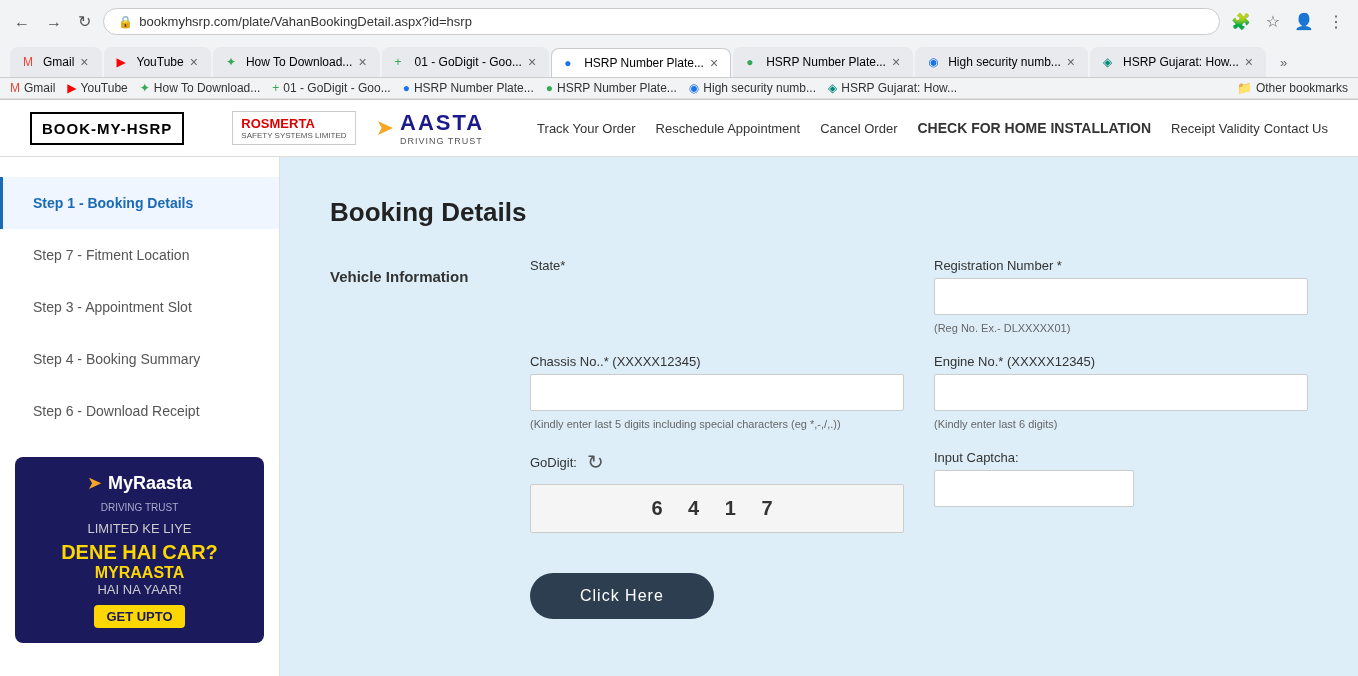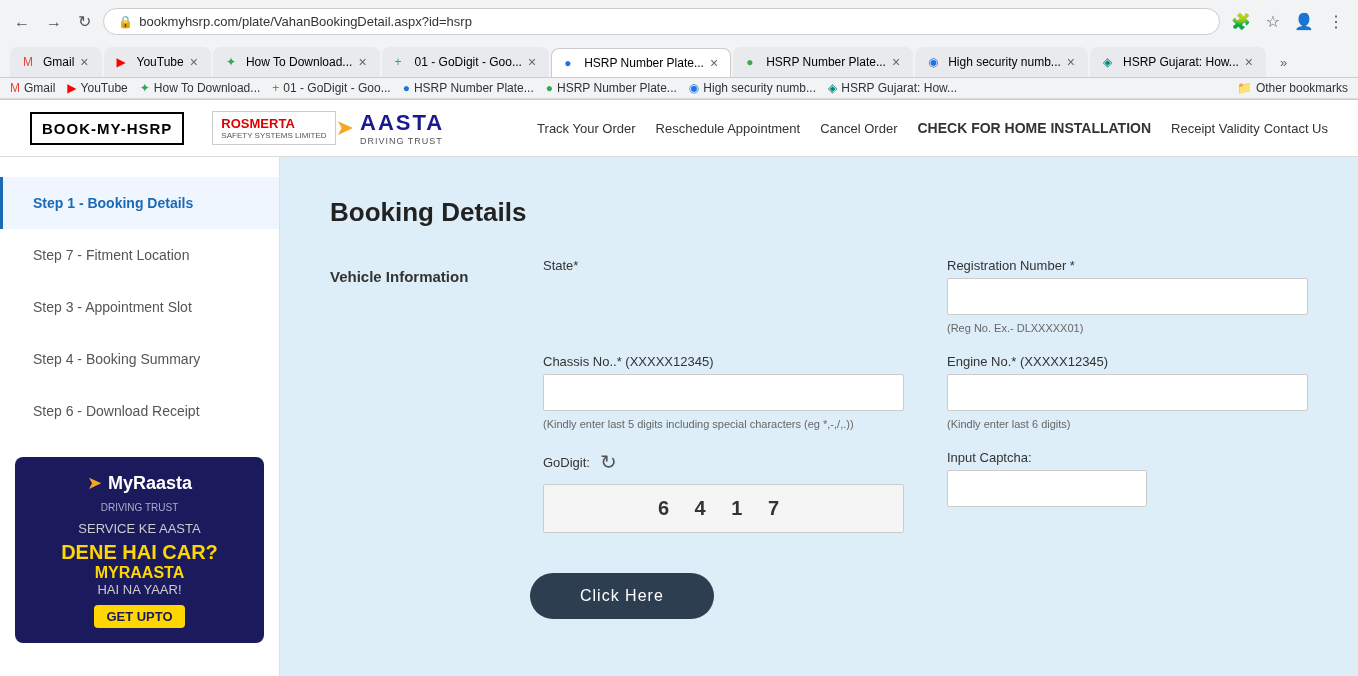--- a/index.html
+++ b/index.html
@@ -26,21 +26,21 @@
 
     
     .bookmarks-bar { display: flex; align-items: center; padding: 3px 10px; gap: 12px; background: #f1f3f4; border-bottom: 1px solid #ddd; font-size: 12px; overflow: hidden; }
     .bookmark-item { display: flex; align-items: center; gap: 4px; cursor: pointer; color: #333; white-space: nowrap; }
     .bookmarks-other { margin-left: auto; display: flex; align-items: center; gap: 4px; color: #333; cursor: pointer; }
 
     
     .page { min-height: 540px; }
 
     
-    .site-header { display: flex; align-items: center; padding: 10px 30px; border-bottom: 1px solid #ddd; background: #fff; }
+    .site-header { display: flex; align-items: center; padding: 10px 30px; border-bottom: 1px solid #ddd; background: #fff; gap: 20px; }
     .logo-book-hsrp { border: 2px solid #000; padding: 6px 10px; font-weight: bold; font-size: 15px; letter-spacing: 1px; white-space: nowrap; }
     .logo-rosmerta { border: 1px solid #ccc; padding: 4px 8px; display: flex; align-items: center; margin-left: 28px; }
     .logo-aasta { display: flex; align-items: center; gap: 6px; margin-right: 30px; }
     .logo-aasta-text { font-size: 22px; font-weight: bold; color: #1a1a8c; letter-spacing: 2px; }
     .nav-links { display: flex; align-items: center; gap: 20px; margin-left: auto; flex-wrap: wrap; justify-content: flex-end; }
     .nav-link { color: #333; text-decoration: none; font-size: 13px; cursor: pointer; white-space: nowrap; }
     .nav-link.bold { font-weight: bold; font-size: 14px; }
 
     
     .main-layout { display: flex; min-height: 540px; }
@@ -60,21 +60,21 @@
     .sidebar-ad .get-upto { background: #ffd700; color: #1a1a5c; font-weight: bold; padding: 4px 12px; border-radius: 4px; display: inline-block; margin-top: 8px; font-size: 13px; }
 
     
     .main-content { flex: 1; background: #ddeef8; padding: 40px 50px; }
     .page-title { font-size: 26px; font-weight: bold; color: #222; margin-bottom: 30px; }
 
     .form-section { display: flex; gap: 40px; }
     .form-section-label { font-size: 15px; font-weight: bold; color: #333; width: 160px; flex-shrink: 0; padding-top: 10px; }
     .form-fields { flex: 1; display: flex; flex-direction: column; gap: 20px; }
     .form-row { display: flex; gap: 30px; align-items: flex-start; }
-    .form-group { flex: 1; display: flex; flex-direction: column; gap: 5px; margin-left: 13px; }
+    .form-group { flex: 1; display: flex; flex-direction: column; gap: 5px; }
     .form-label { font-size: 13px; color: #333; font-weight: 500; }
     .form-input { padding: 10px 12px; border: 1px solid #ccc; background: #fff; font-size: 13px; border-radius: 2px; width: 100%; outline: none; }
     .form-select { padding: 10px 12px; border: 1px solid #ccc; background: #fff; font-size: 13px; border-radius: 2px; width: 100%; outline: none; appearance: auto; cursor: pointer; }
     .form-hint { font-size: 11px; color: #666; margin-top: 2px; }
     .captcha-label-row { display: flex; align-items: center; gap: 10px; margin-bottom: 5px; }
     .captcha-display { background: #f5f5f5; border: 1px solid #ccc; padding: 12px 20px; font-size: 20px; letter-spacing: 10px; font-weight: bold; color: #333; display: inline-block; min-width: 200px; text-align: center; border-radius: 2px; }
     .refresh-btn { background: none; border: none; cursor: pointer; font-size: 20px; color: #555; }
 
     .submit-btn { background: #2c3e50; color: #fff; border: none; padding: 14px 50px; font-size: 16px; cursor: pointer; border-radius: 25px; margin-top: 20px; letter-spacing: 1px; }
 
@@ -236,21 +236,21 @@
       <div class="sidebar-step">
         <span>Step 6 - Download Receipt</span>
       </div>
 
       <div class="sidebar-ad">
         <div class="brand-logo">
           <span style="color:#f5a623;font-size:18px;">➤</span>
           <span class="brand-name">MyRaasta</span>
         </div>
         <div class="tagline">DRIVING TRUST</div>
-        <div class="ad-text">SERVICE KE AASTA</div>
+        <div class="ad-text">LIMITED KE LIYE</div>
         <div class="ad-main">DENE HAI CAR?</div>
         <div class="ad-cta">MYRAASTA</div>
         <div class="ad-cta2">HAI NA YAAR!</div>
         <div class="get-upto">GET UPTO</div>
       </div>
     </div>
 
     <div class="main-content">
       <h1 class="page-title">Booking Details</h1>
 

